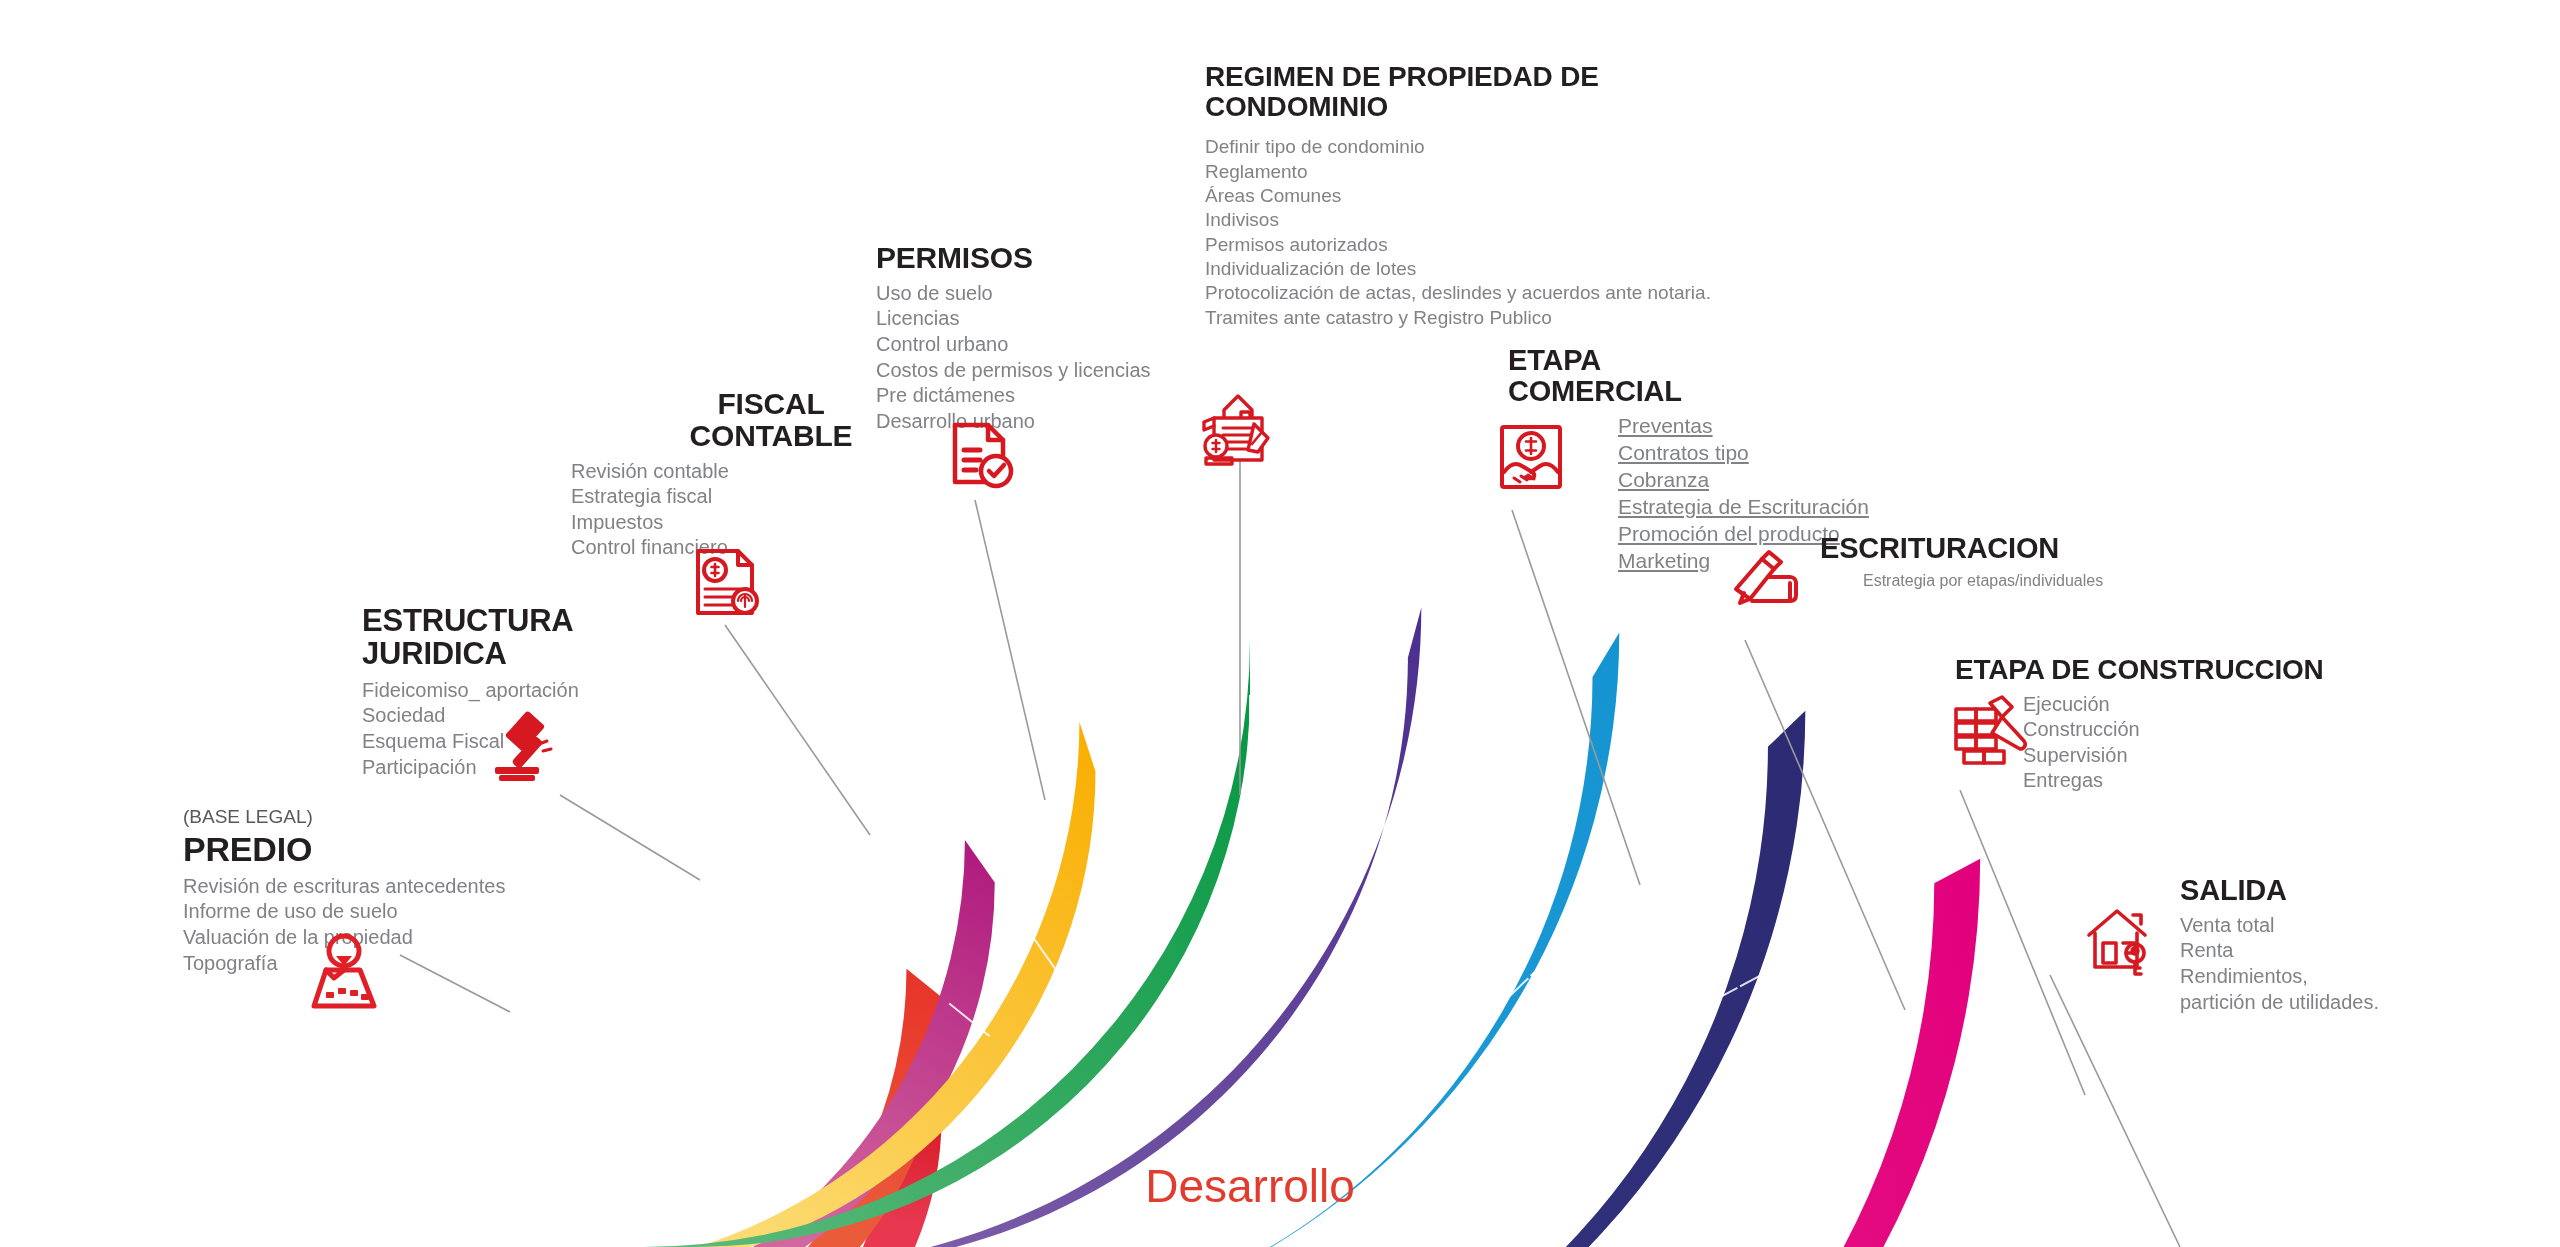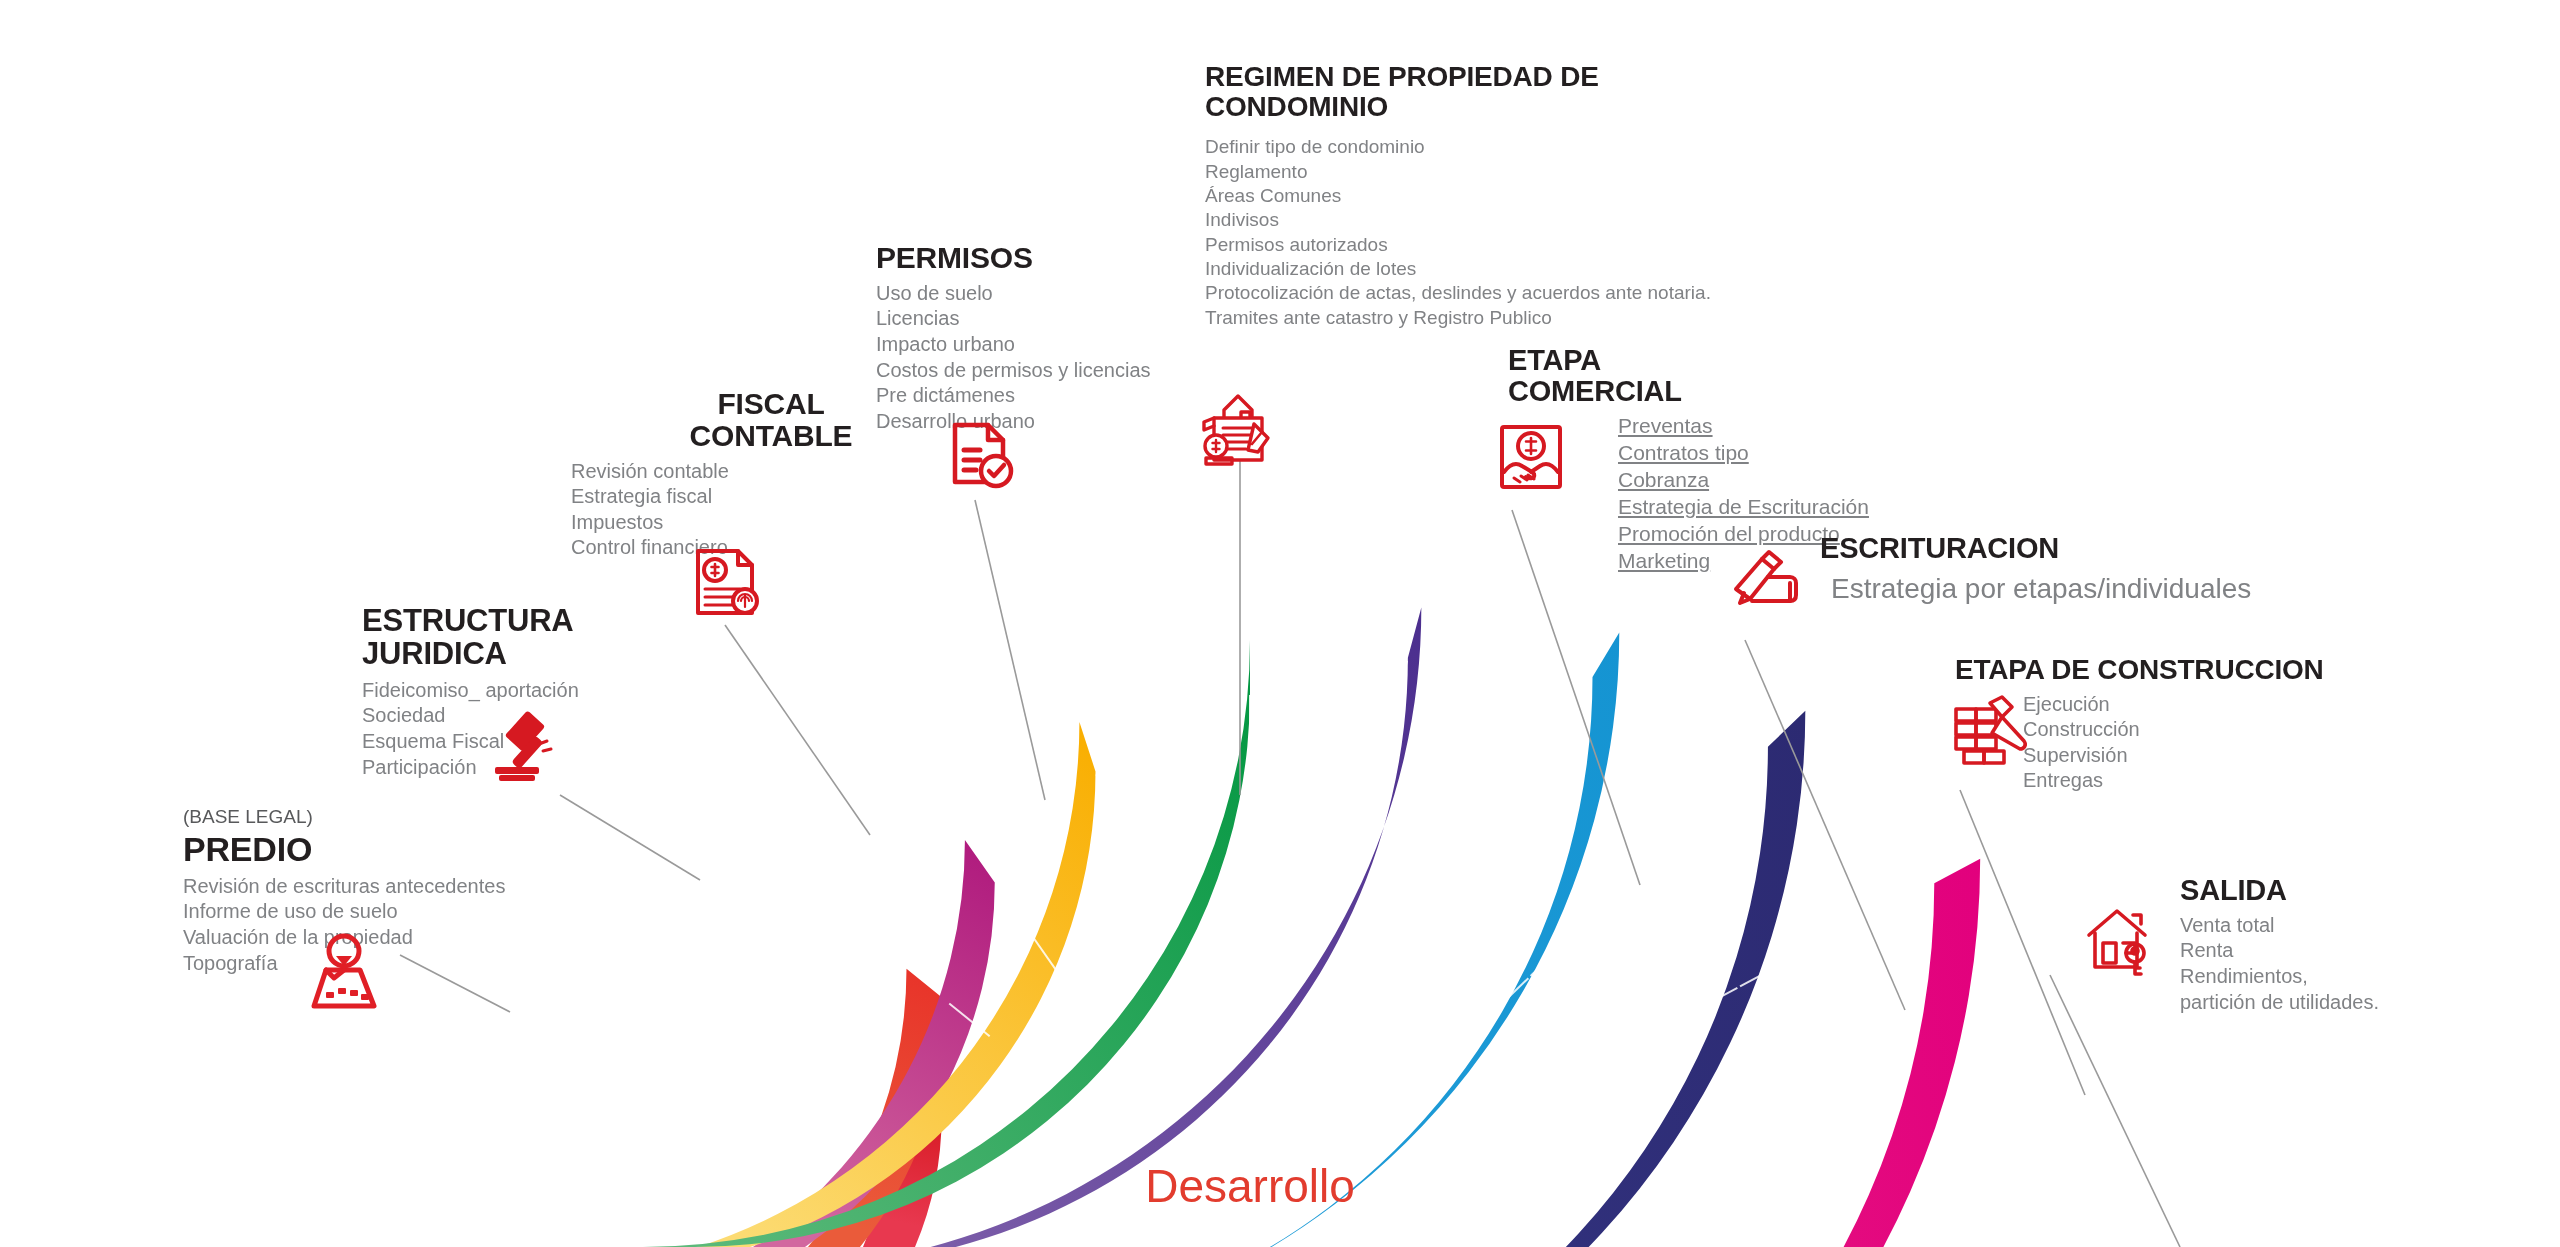--- a/index.html
+++ b/index.html
@@ -277,21 +277,21 @@
         <circle cx="57" cy="58" r="12" fill="#ffffff"></circle>
         <path d="M50 58 a7 7 0 0 1 14 0 M53 58 a4 4 0 0 1 8 0 M57 52 v12" stroke-width="2.2"></path>
       </g>
     </svg>
   </div>
 
   <div class="node" style="left:876px; top:242px; width:400px;">
     <h2 class="node-title" style="font-size:30px;">PERMISOS</h2>
     <p class="node-list" style="font-size:20px;">Uso de suelo
 Licencias
-Impacto urbano
+Control urbano
 Costos de permisos y licencias
 Pre dictámenes
 Desarrollo urbano</p>
   </div>
   <div class="icon" style="left:946px; top:418px;">
     <svg width="72" height="76" viewBox="0 0 72 76">
       <g fill="none" stroke="#d61921" stroke-width="4.5" stroke-linejoin="round" stroke-linecap="round">
         <path d="M9 7 H42 L57 22 V64 H9 Z"></path>
         <path d="M42 7 V22 H57"></path>
         <line x1="18" y1="32" x2="34" y2="32" stroke-width="5"></line>
@@ -353,21 +353,21 @@
         <path d="M37 18 v16 M32 21.5 h10 M32 30.5 h10" stroke-width="2.6"></path>
         <path d="M10 52 c6 -8 12 -10 18 -6 l10 6 c3 2 3 5 0 6 c-2 1 -4 0 -6 -1" fill="#ffffff"></path>
         <path d="M64 52 c-6 -8 -12 -10 -18 -6 l-9 6" fill="#ffffff"></path>
         <path d="M20 58 l6 4 M27 56 l6 4 M34 55 l6 4" stroke-width="3"></path>
       </g>
     </svg>
   </div>
 
   <div class="node" style="left:1820px; top:533px; width:470px;">
     <h2 class="node-title" style="font-size:29px;">ESCRITURACION</h2>
-    <p class="node-list" style="font-size:28px; margin-left:11px;">Estrategia por etapas/individuales</p>
+    <p class="node-list" style="font-size:16px; margin-left:43px;">Estrategia por etapas/individuales</p>
   </div>
   <div class="icon" style="left:1728px; top:545px;">
     <svg width="78" height="68" viewBox="0 0 78 68">
       <g fill="none" stroke="#d61921" stroke-width="4" stroke-linejoin="round" stroke-linecap="round">
         <path d="M8 44 L34 14 L46 24 L22 54 Z"></path>
         <path d="M34 14 L41 7 L53 17 L46 24"></path>
         <path d="M22 54 L12 58 L16 48"></path>
         <path d="M40 32 h22 c4 0 6 3 6 6 v12 c0 4 -2 6 -6 6 H28"></path>
         <line x1="62" y1="38" x2="62" y2="56"></line>
         <path d="M24 56 h4 M32 56 h4 M40 56 h4" stroke-width="4"></path>

